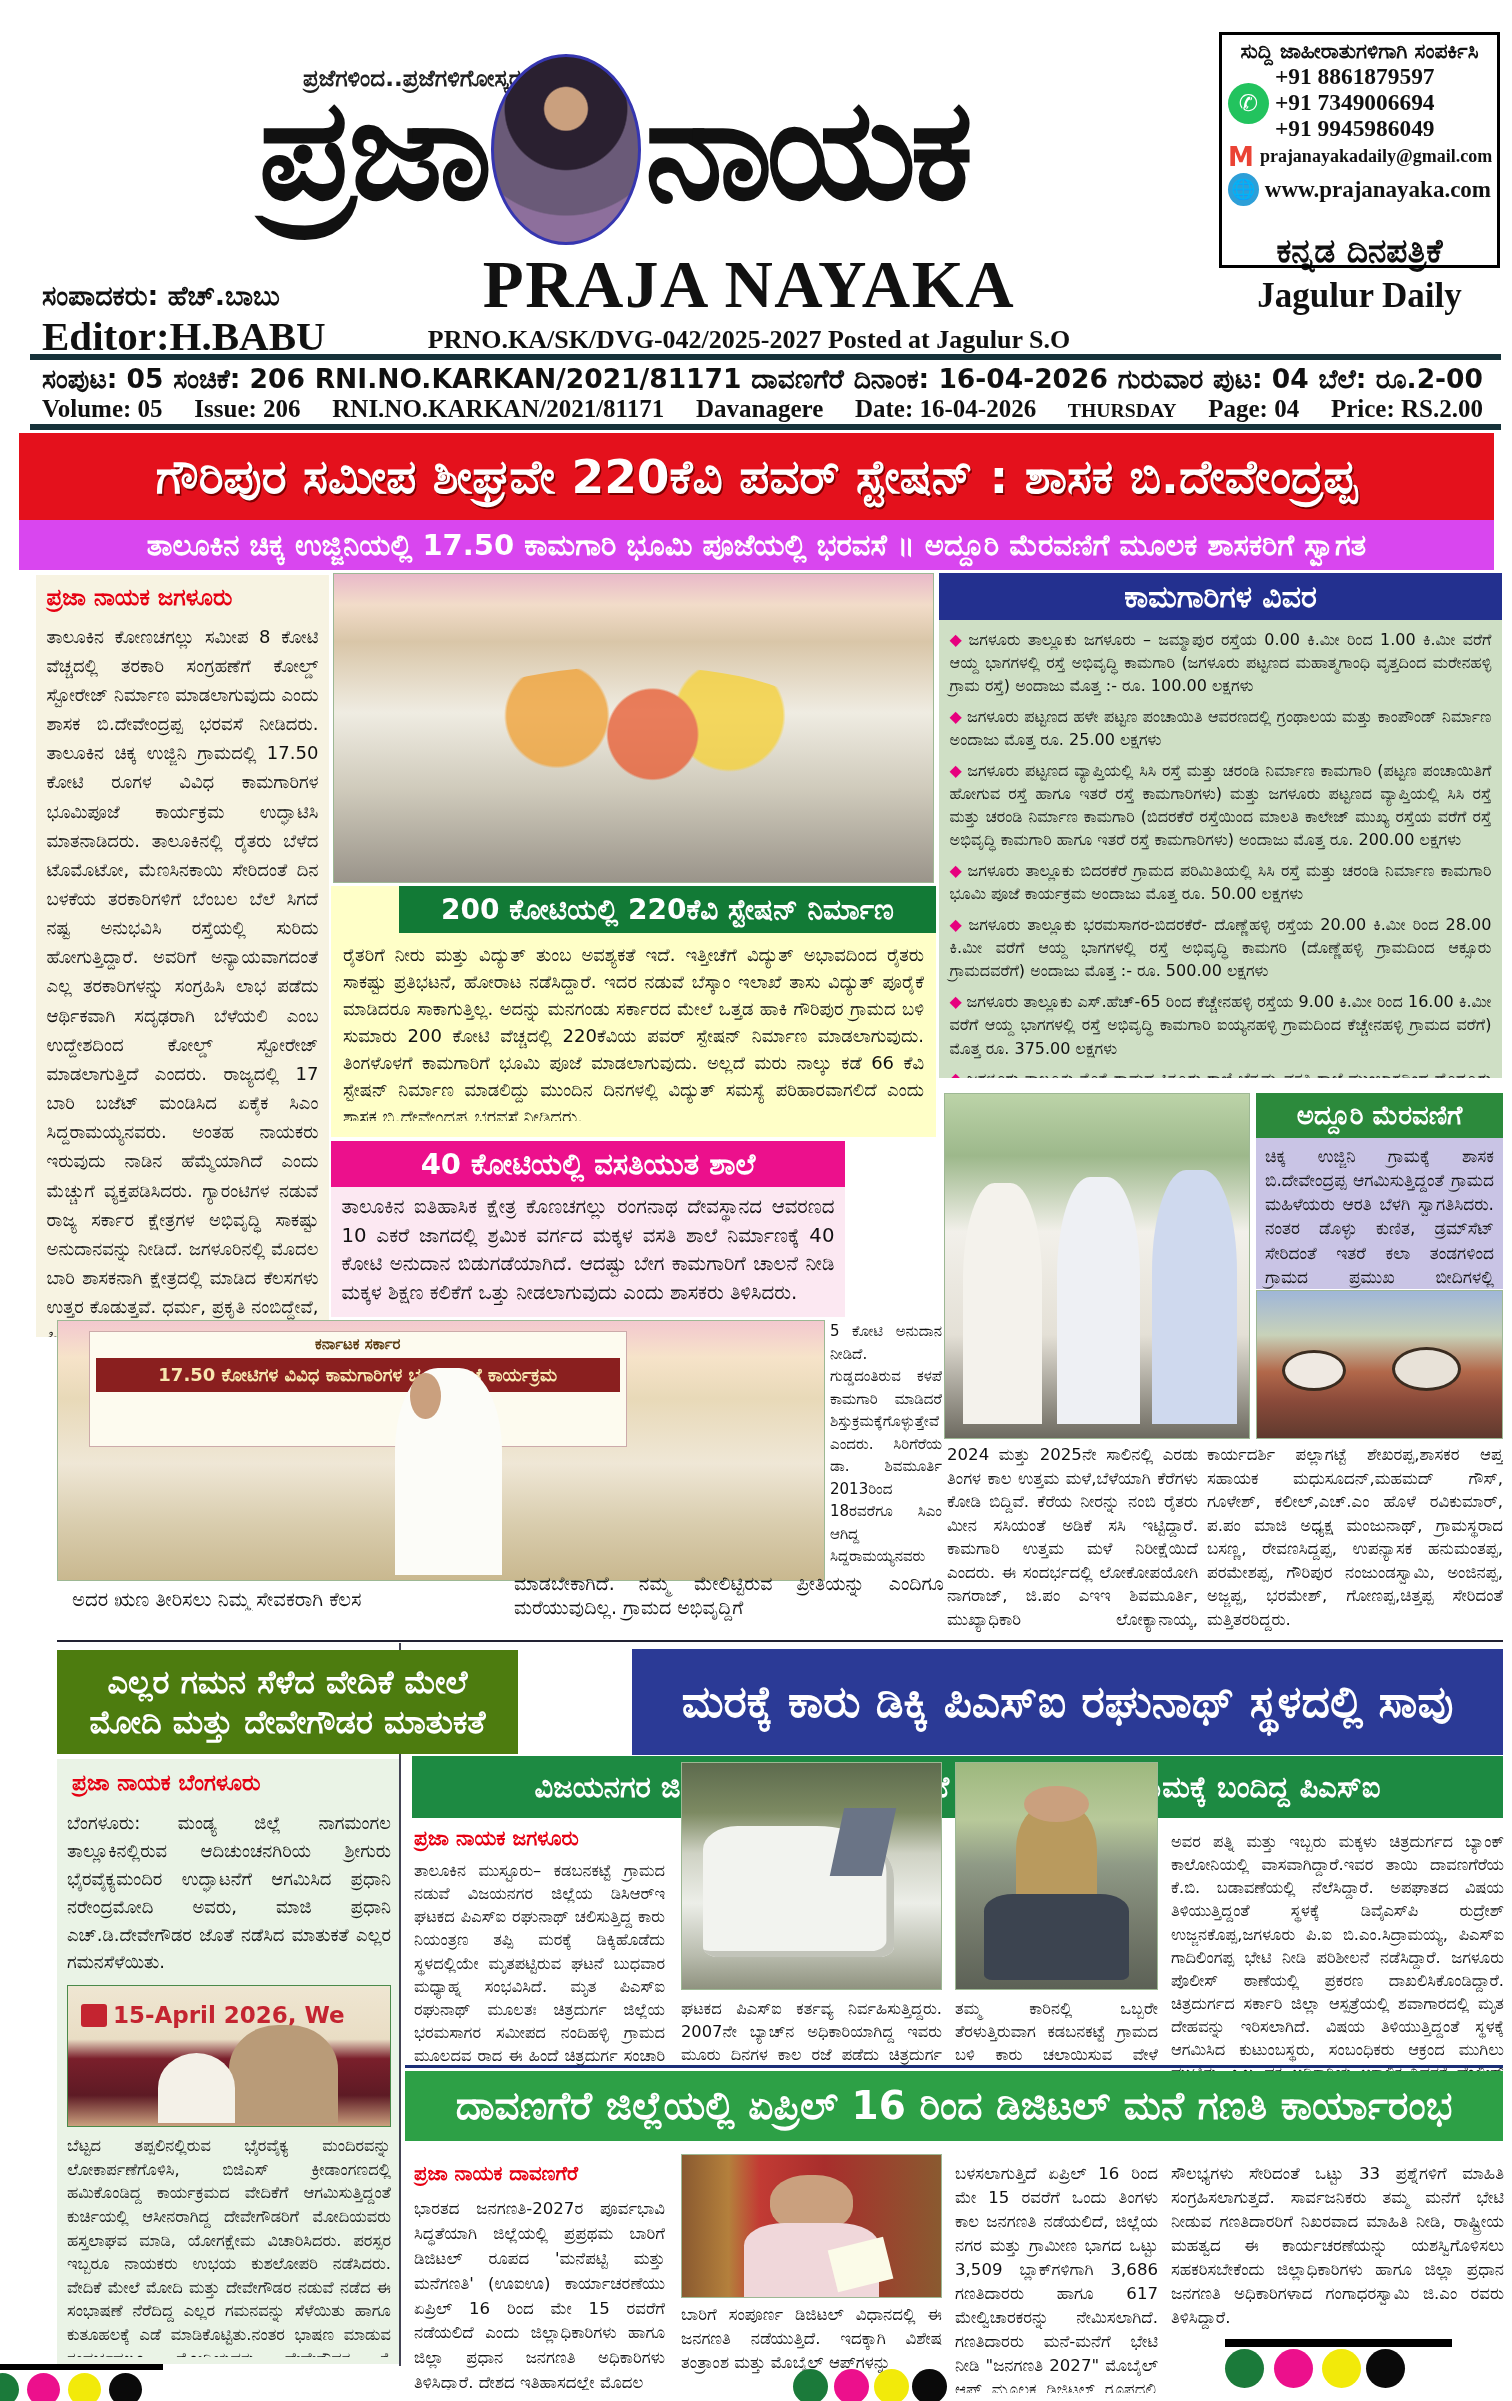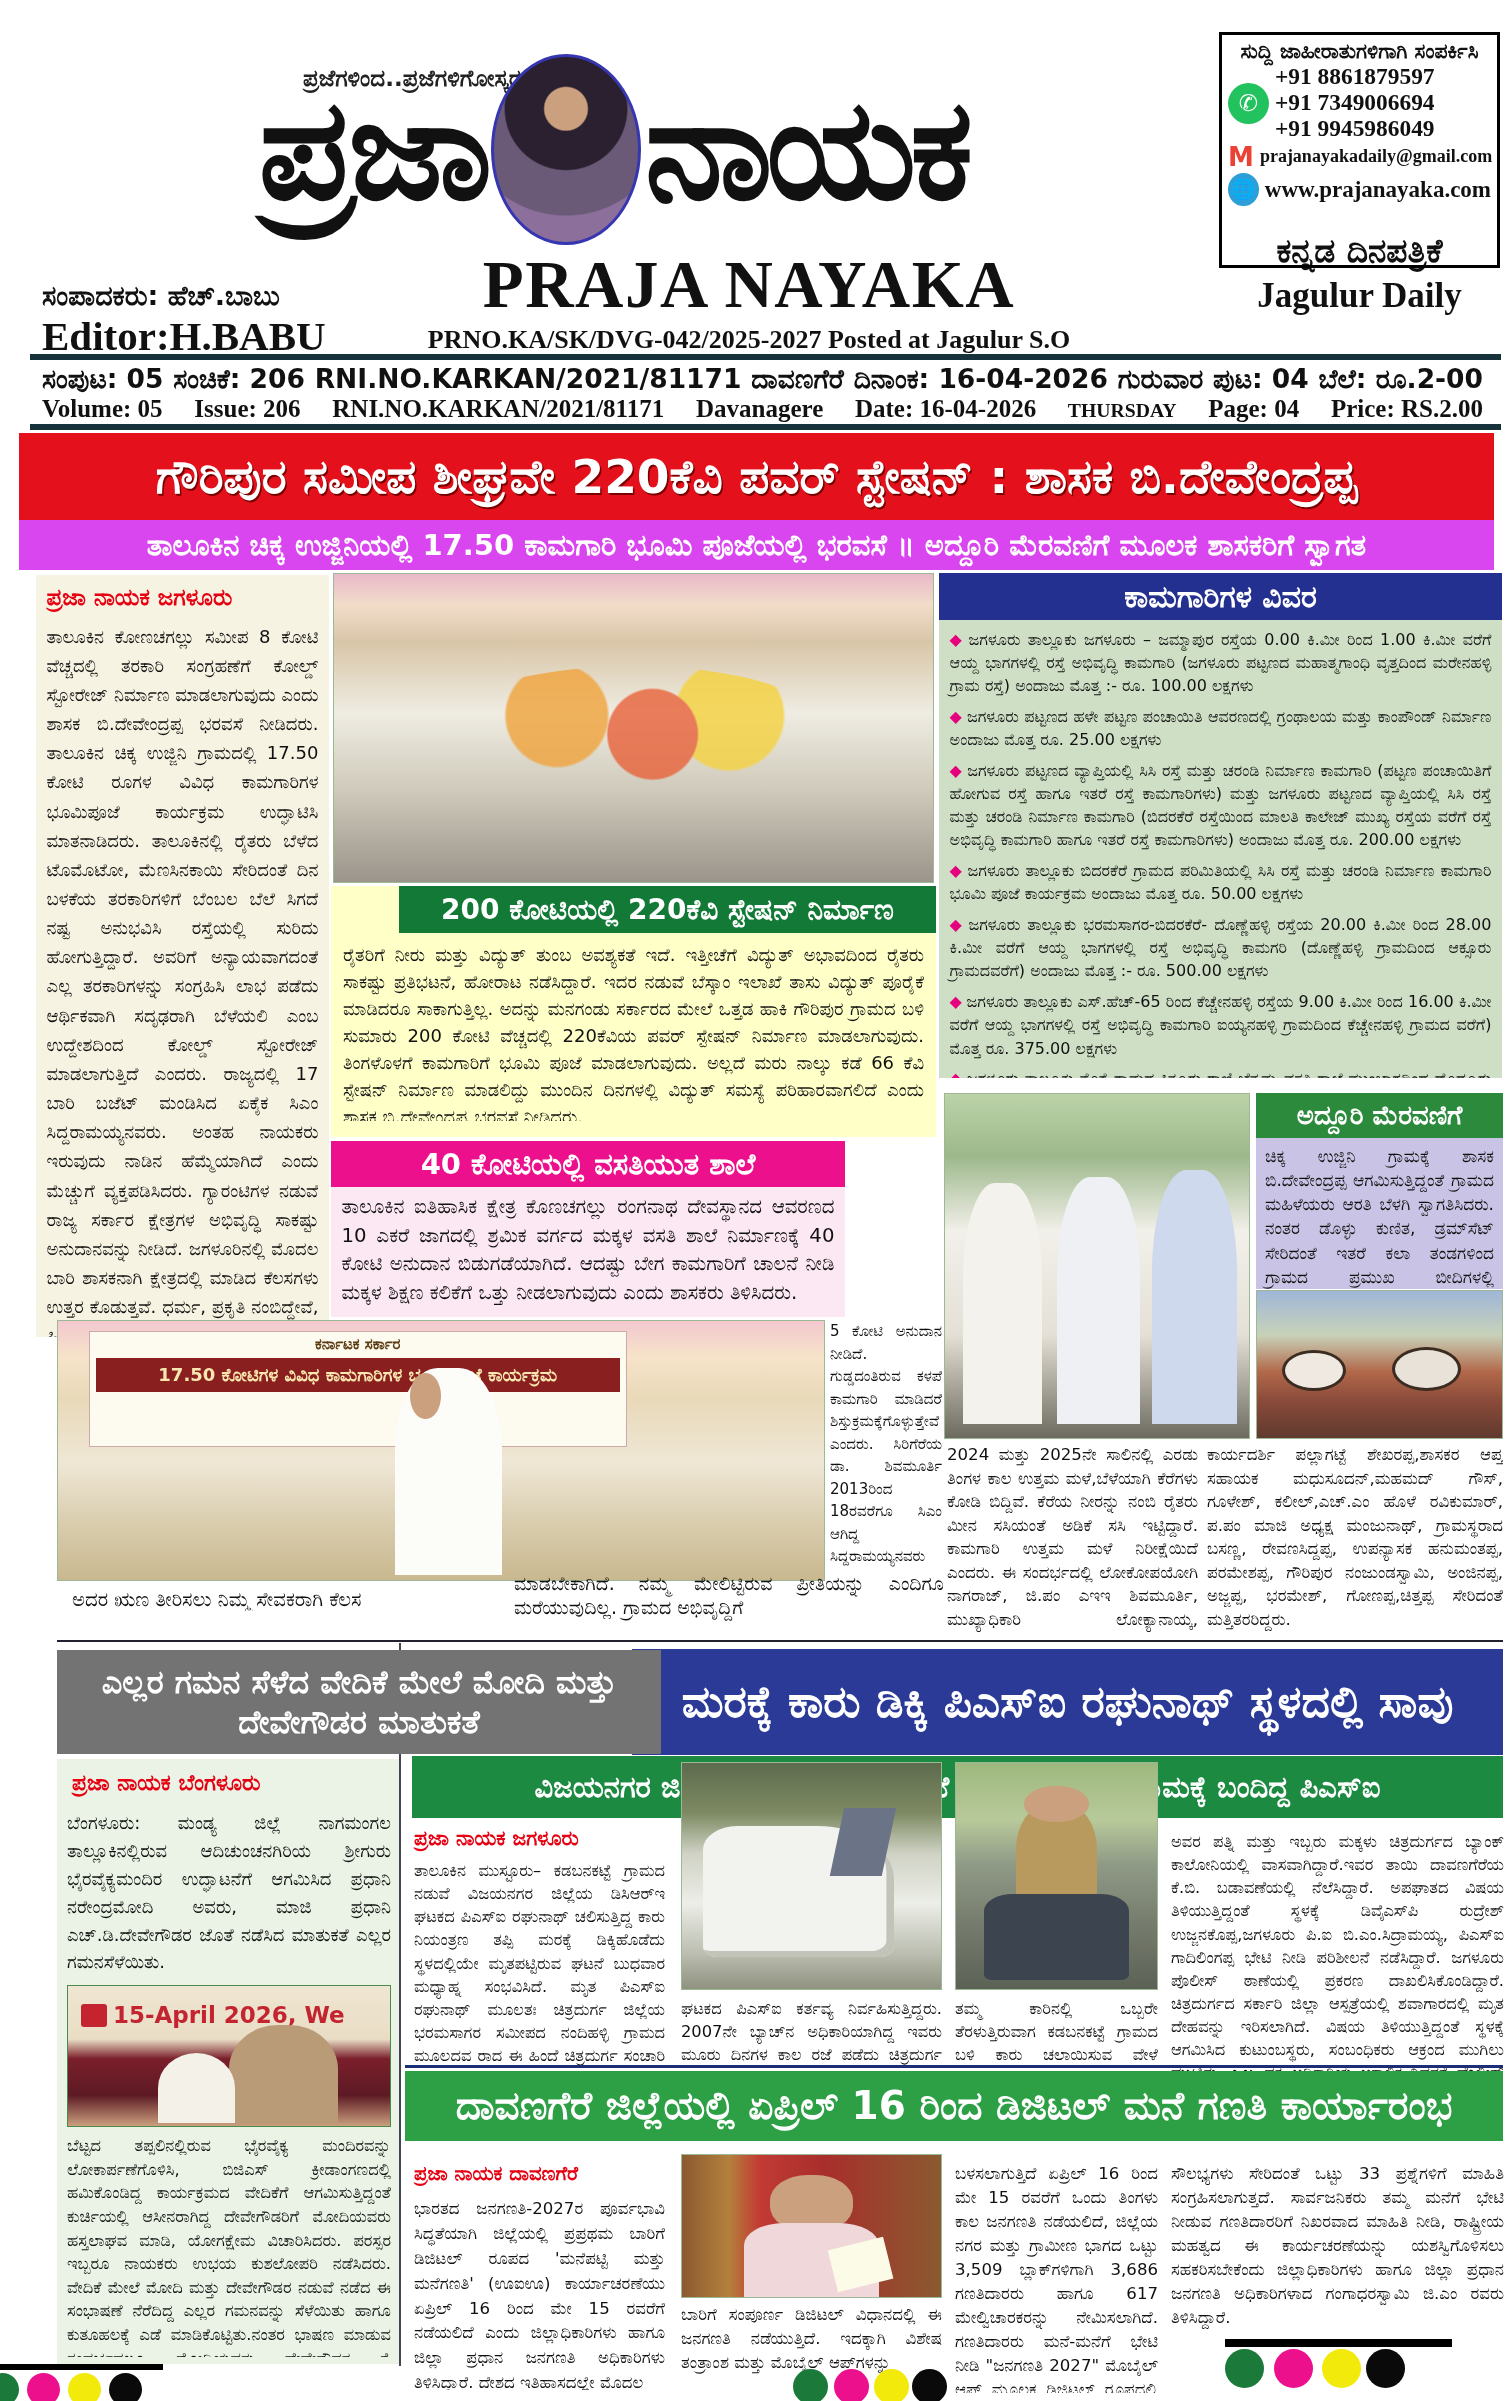--- a/index.html
+++ b/index.html
@@ -173,21 +173,21 @@
   <div class="t photo" style="left:955px;top:1762px;width:203px;height:228px;
               background:linear-gradient(180deg,#9db87e 0%,#b8c99a 25%,#8f9a86 45%,#777d6e 70%,#5c6156 100%);">
     <div style="position:absolute;left:30%;top:18%;width:40%;height:50%;background:#b99a5e;border-radius:40% 40% 10% 10%;"></div>
     <div style="position:absolute;left:34%;top:10%;width:32%;height:16%;background:#caa07e;border-radius:50%;"></div>
     <div style="position:absolute;left:14%;top:58%;width:72%;height:38%;background:#3c4450;border-radius:20% 20% 6% 6%;"></div>
   </div>
   <div class="t jus" style="left:955px;top:1998px;width:203px;height:74px;font-size:16.3px;line-height:1.4;">ತಮ್ಮ ಕಾರಿನಲ್ಲಿ ಒಬ್ಬರೇ ತೆರಳುತ್ತಿರುವಾಗ ಕಡಬನಕಟ್ಟೆ ಗ್ರಾಮದ ಬಳಿ ಕಾರು ಚಲಾಯಿಸುವ ವೇಳೆ ವಾಹನವು ನಿಯಂತ್ರಣ ತಪ್ಪಿ ರಸ್ತೆ ಬದಿಯ ಮರಕ್ಕೆ ಅಪ್ಪಳಿಸಿದೆ. ಅಪಘಾತದ ತೀವ್ರತೆಗೆ ಕಾರು ಜಖಂಗೊಂಡಿದ್ದು, ಪಿಎಸ್‌ಐ ರಘುನಾಥ್ ಸ್ಥಳದಲ್ಲೇ ಕೊನೆಯುಸಿರೆಳೆದಿದ್ದಾರೆ.</div>
 
   <div class="t jus" style="left:1171px;top:1830px;width:333px;height:241px;font-size:16.3px;line-height:1.42;">ಅವರ ಪತ್ನಿ ಮತ್ತು ಇಬ್ಬರು ಮಕ್ಕಳು ಚಿತ್ರದುರ್ಗದ ಬ್ಯಾಂಕ್ ಕಾಲೋನಿಯಲ್ಲಿ ವಾಸವಾಗಿದ್ದಾರೆ.ಇವರ ತಾಯಿ ದಾವಣಗೆರೆಯ ಕೆ.ಬಿ. ಬಡಾವಣೆಯಲ್ಲಿ ನೆಲೆಸಿದ್ದಾರೆ. ಅಪಘಾತದ ವಿಷಯ ತಿಳಿಯುತ್ತಿದ್ದಂತೆ ಸ್ಥಳಕ್ಕೆ ಡಿವೈಎಸ್‌ಪಿ ರುದ್ರೇಶ್ ಉಜ್ಜನಕೊಪ್ಪ,ಜಗಳೂರು ಪಿ.ಐ ಬಿ.ಎಂ.ಸಿದ್ರಾಮಯ್ಯ, ಪಿಎಸ್‌ಐ ಗಾದಿಲಿಂಗಪ್ಪ ಭೇಟಿ ನೀಡಿ ಪರಿಶೀಲನೆ ನಡೆಸಿದ್ದಾರೆ. ಜಗಳೂರು ಪೊಲೀಸ್ ಠಾಣೆಯಲ್ಲಿ ಪ್ರಕರಣ ದಾಖಲಿಸಿಕೊಂಡಿದ್ದಾರೆ. ಚಿತ್ರದುರ್ಗದ ಸರ್ಕಾರಿ ಜಿಲ್ಲಾ ಆಸ್ಪತ್ರೆಯಲ್ಲಿ ಶವಾಗಾರದಲ್ಲಿ ಮೃತ ದೇಹವನ್ನು ಇರಿಸಲಾಗಿದೆ. ವಿಷಯ ತಿಳಿಯುತ್ತಿದ್ದಂತೆ ಸ್ಥಳಕ್ಕೆ ಆಗಮಿಸಿದ ಕುಟುಂಬಸ್ಥರು, ಸಂಬಂಧಿಕರು ಆಕ್ರಂದ ಮುಗಿಲು ಮುಟ್ಟಿತ್ತು. ಒಬ್ಬ ದಕ್ಷ ಅಧಿಕಾರಿಯ ಅಕಾಲಿಕ ನಿಧನಕ್ಕೆ ಪೊಲೀಸ್ ವಲಯದಲ್ಲಿ ತೀವ್ರ ಕಂಬನಿ ವ್ಯಕ್ತವಾಗಿದೆ.</div>
 
-  <div class="t banner" style="left:57px;top:1650px;width:604px;height:104px;background:#737373;font-size:32px;line-height:1.25;padding:0 10.6px;box-sizing:border-box;">ಎಲ್ಲರ ಗಮನ ಸೆಳೆದ ವೇದಿಕೆ ಮೇಲೆ ಮೋದಿ ಮತ್ತು ದೇವೇಗೌಡರ ಮಾತುಕತೆ</div>
+  <div class="t banner" style="left:57px;top:1650px;width:461px;height:104px;background:#4d7c0f;font-size:32px;line-height:1.25;padding:0 10.6px;box-sizing:border-box;">ಎಲ್ಲರ ಗಮನ ಸೆಳೆದ ವೇದಿಕೆ ಮೇಲೆ ಮೋದಿ ಮತ್ತು ದೇವೇಗೌಡರ ಮಾತುಕತೆ</div>
   <div class="t" style="left:57px;top:1759px;width:342px;height:605px;background:#eaf3e6;"></div>
   <div class="t byline" style="left:72px;top:1770px;font-size:22px;">ಪ್ರಜಾ ನಾಯಕ ಬೆಂಗಳೂರು</div>
   <div class="t jus" style="left:67px;top:1809px;width:324px;height:172px;font-size:18px;line-height:1.55;">ಬೆಂಗಳೂರು: ಮಂಡ್ಯ ಜಿಲ್ಲೆ ನಾಗಮಂಗಲ ತಾಲ್ಲೂಕಿನಲ್ಲಿರುವ ಆದಿಚುಂಚನಗಿರಿಯ ಶ್ರೀಗುರು ಭೈರವೈಕ್ಯಮಂದಿರ ಉದ್ಘಾಟನೆಗೆ ಆಗಮಿಸಿದ ಪ್ರಧಾನಿ ನರೇಂದ್ರಮೋದಿ ಅವರು, ಮಾಜಿ ಪ್ರಧಾನಿ ಎಚ್.ಡಿ.ದೇವೇಗೌಡರ ಜೊತೆ ನಡೆಸಿದ ಮಾತುಕತೆ ಎಲ್ಲರ ಗಮನಸೆಳೆಯಿತು.</div>
 
   <div class="t photo" style="left:67px;top:1985px;width:324px;height:142px;border-color:#4a8a4a;
               background:linear-gradient(180deg,#efe6d2 0%,#e9ddc4 38%,#7a1f2b 52%,#5d1a24 78%,#caa07e 100%);">
     <div style="position:absolute;left:4%;top:6%;width:92%;height:30%;display:flex;align-items:center;gap:6px;">
       <span style="width:26px;height:23px;background:#c42430;border-radius:3px;display:inline-block;"></span>
       <span style="color:#c42430;font-size:23px;font-weight:bold;">15-April 2026, We</span>
     </div>

